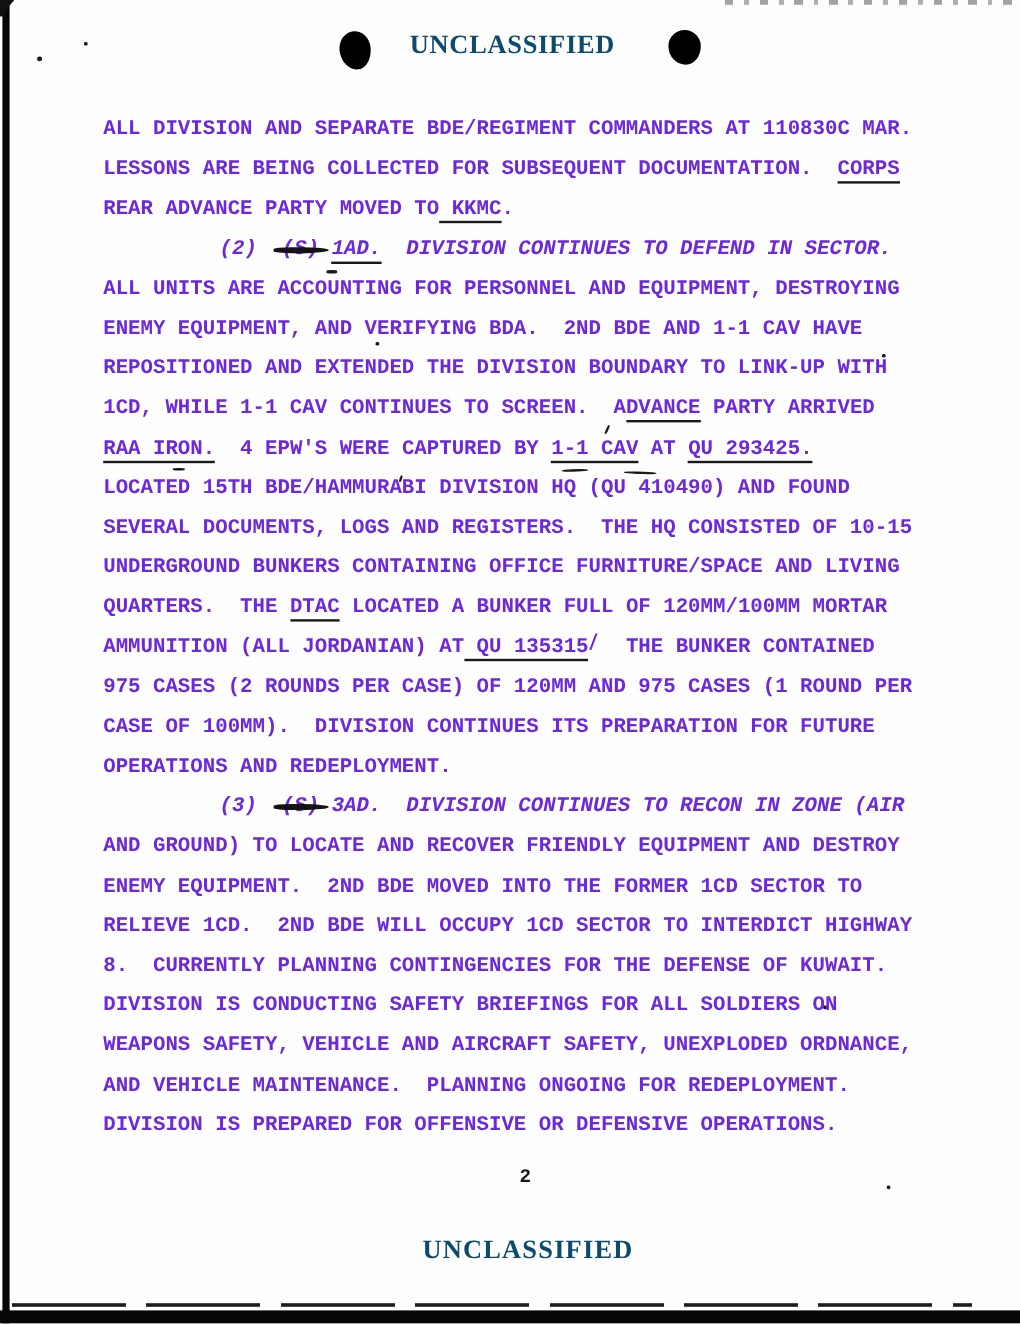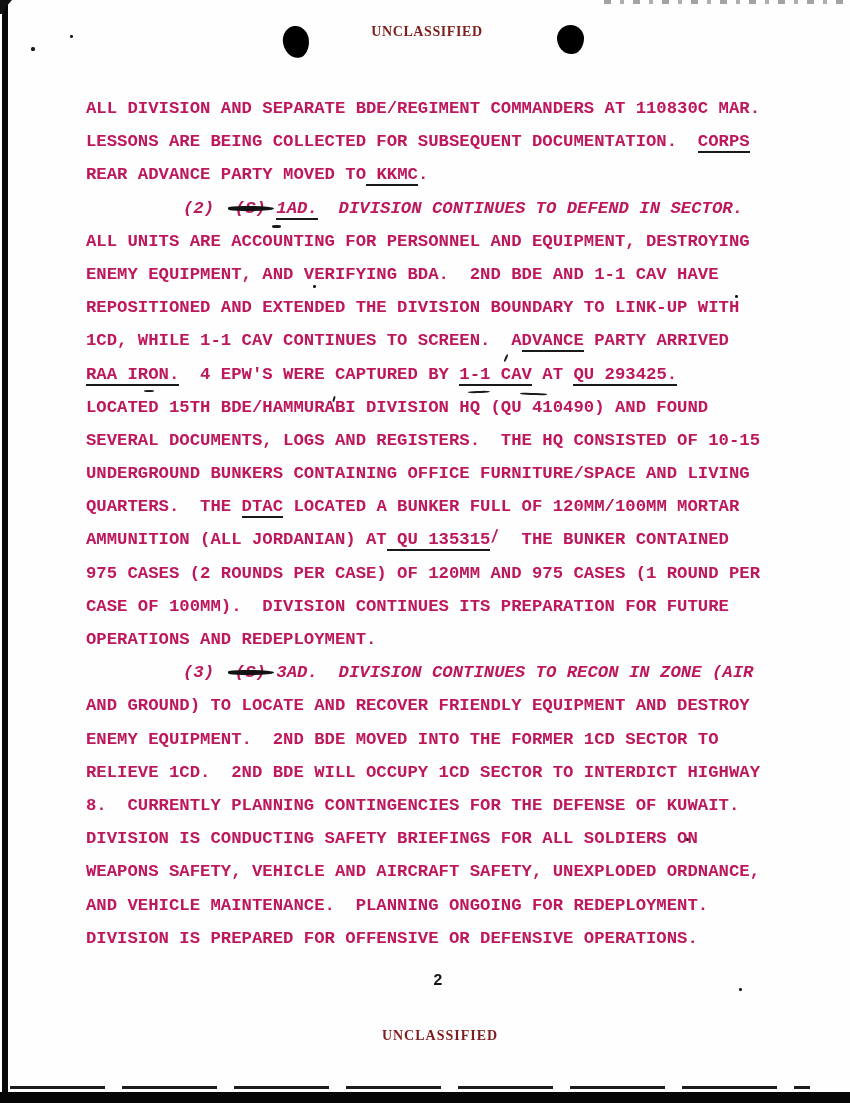--- a/index.html
+++ b/index.html
@@ -18,38 +18,38 @@
   .top-dashes { position:absolute; top:0; right:0; width:246px; height:4px; opacity:.8;
     background:repeating-linear-gradient(90deg,#8c8c8c 0 7px,transparent 7px 16px,#9a9a9a 16px 20px,transparent 20px 29px); }
   .bottom-line { position:absolute; left:10px; top:1086px; width:800px; height:3px;
     background:repeating-linear-gradient(90deg,#1c1c1c 0 95px,transparent 95px 112px); }
   .bottom-bar { position:absolute; left:0; bottom:0; width:850px; height:11px; background:#060606; }
   .speck { position:absolute; background:#1b1b1b; border-radius:40%; }
 
   
   .classification {
     position:absolute; font-family:"Liberation Serif", serif;
-    font-weight:700; font-size:14px; letter-spacing:.6px; color:#7f1d1d;
+    font-weight:700; font-size:22px; letter-spacing:.6px; color:#0c4a6e;
   }
   .header-title { left:427px; top:24px; transform:translateX(-50%); }
   .footer-title { left:440px; top:1028px; transform:translateX(-50%); letter-spacing:1px; }
   .stamp-dot { position:absolute; background:#000; border-radius:50% 50% 46% 54% / 46% 46% 54% 54%; }
   .stamp-dot.left  { left:283px; top:26px; width:26px; height:32px; transform:rotate(-6deg); }
   .stamp-dot.right { left:557px; top:25px; width:27px; height:29px; }
 
   .page-number {
     position:absolute; left:433px; top:972px;
     font:700 16px "Liberation Mono", monospace; color:#161616;
   }
 
   
   .body-text {
     position:absolute; left:86px; top:92px; width:700px;
     font:700 17.3px "Liberation Mono", monospace;
-    line-height:33.2px; color:#be185d; white-space:pre;
+    line-height:33.2px; color:#6d28d9; white-space:pre;
   }
   .line { height:33.2px; }
   .line.indent { text-indent:97px;font-style:italic; }
   .seg.u { border-bottom:2.5px solid #191919; }
   .seg.strike { position:relative; }
   .seg.strike::after {
     content:""; position:absolute; left:-7px; right:-8px; top:7px; height:5px;
     background:#131313; border-radius:40% 60% 60% 40%;
   }
   .seg.hand { display:inline-block; transform:rotate(-8deg) translateY(-2px); }

